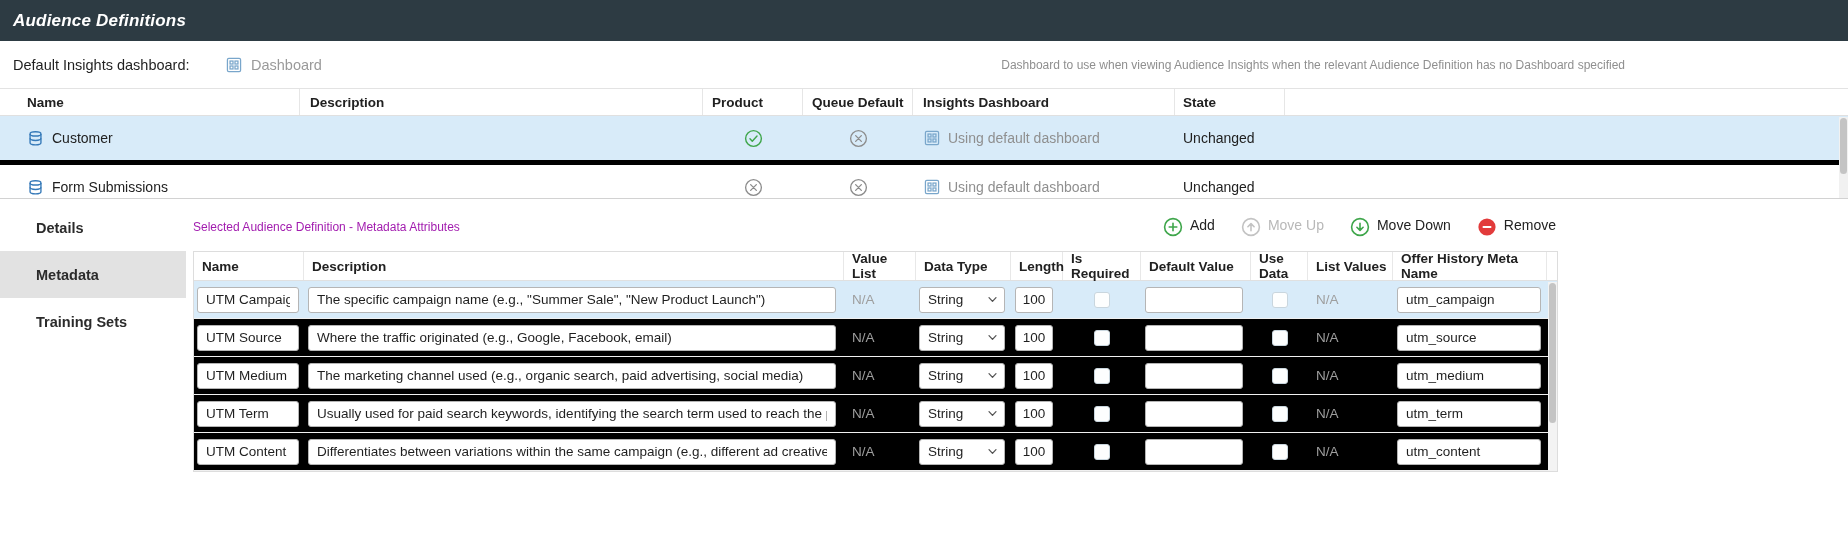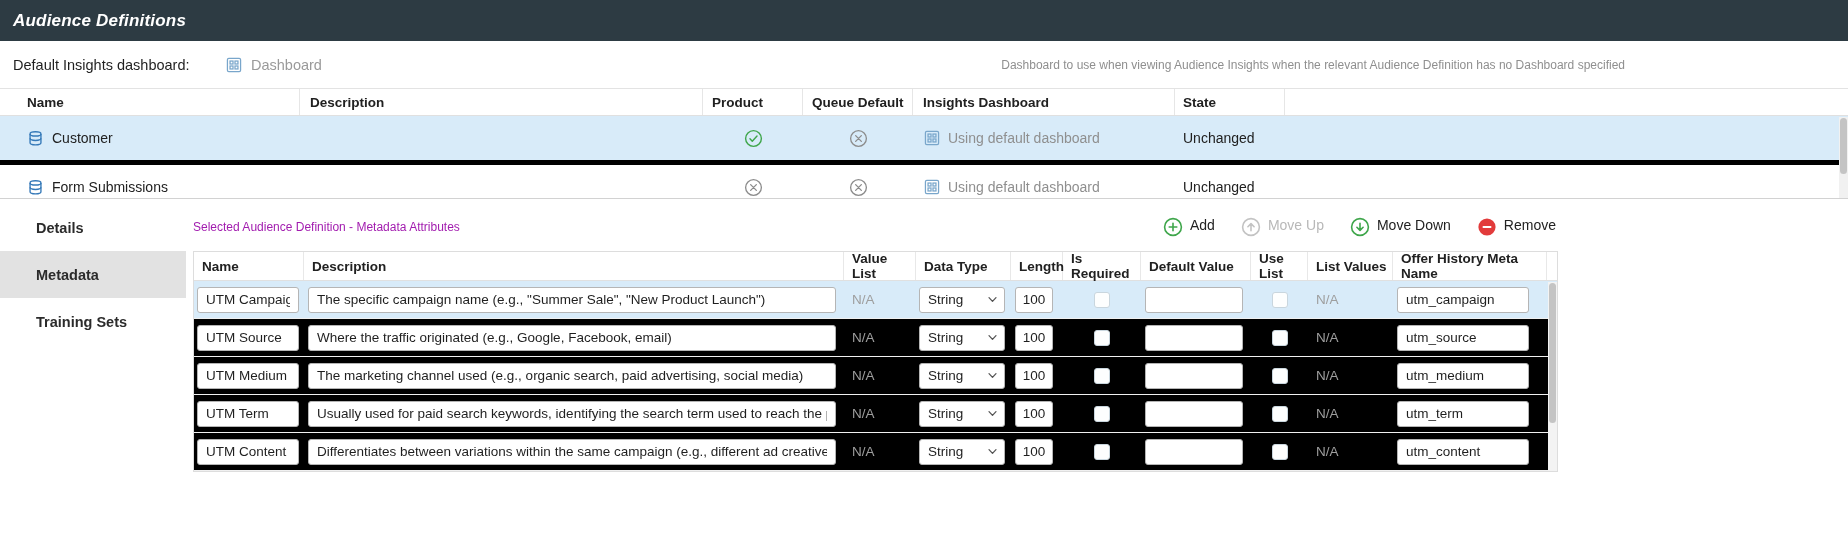--- a/index.html
+++ b/index.html
@@ -78,21 +78,21 @@
   .m-lvals { width:85px; }
   .m-offer { width:154px; padding-left:4px; }
   .meta-head .m-req, .meta-head .m-uselist { justify-content:flex-start; }
 
   .tbox { height:26px; border:1px solid #b5b5b5; border-radius:3px; background:#fff;
           padding:0 8px; font-family:inherit; font-size:13.5px; color:#1f1f1f; outline:none; }
   .in-name { width:102px; }
   .in-desc { width:528px; }
   .in-len { width:38px; text-align:center; padding:0 2px; }
   .in-defval { width:98px; }
-  .in-offer { width:132px; }
+  .in-offer { width:144px; }
   .selbox { display:flex; align-items:center; justify-content:space-between; width:86px; height:26px;
             border:1px solid #b5b5b5; border-radius:3px; background:#fff; padding:0 6px 0 8px;
             font-size:13.5px; color:#1f1f1f; cursor:pointer; }
   .na { color:#9e9e9e; font-size:13.5px; padding-left:8px; }
   .cb { width:16px; height:16px; border:1px solid #c9d6de; border-radius:3px; background:#fdfefe; cursor:pointer; }
 </style>
 </head>
 <body>
 
 <div class="app">
@@ -324,21 +324,21 @@
 
       <div class="meta-table">
         <div class="meta-head">
           <div class="cell m-name">Name</div>
           <div class="cell m-desc">Description</div>
           <div class="cell m-vlist">Value List</div>
           <div class="cell m-dtype">Data Type</div>
           <div class="cell m-len">Length</div>
           <div class="cell m-req">Is Required</div>
           <div class="cell m-defval">Default Value</div>
-          <div class="cell m-uselist">Use List</div>
+          <div class="cell m-uselist">Use Data</div>
           <div class="cell m-lvals">List Values</div>
           <div class="cell m-offer">Offer History Meta Name</div>
         </div>
         <div id="meta-rows">
             <div class="meta-row selected">
     <div class="cell m-name">
                 <input class="tbox in-name" value="UTM Campaign" style="">
               </div>
     <div class="cell m-desc">
                 <input class="tbox in-desc" value="The specific campaign name (e.g., &quot;Summer Sale&quot;, &quot;New Product Launch&quot;)" style="">

